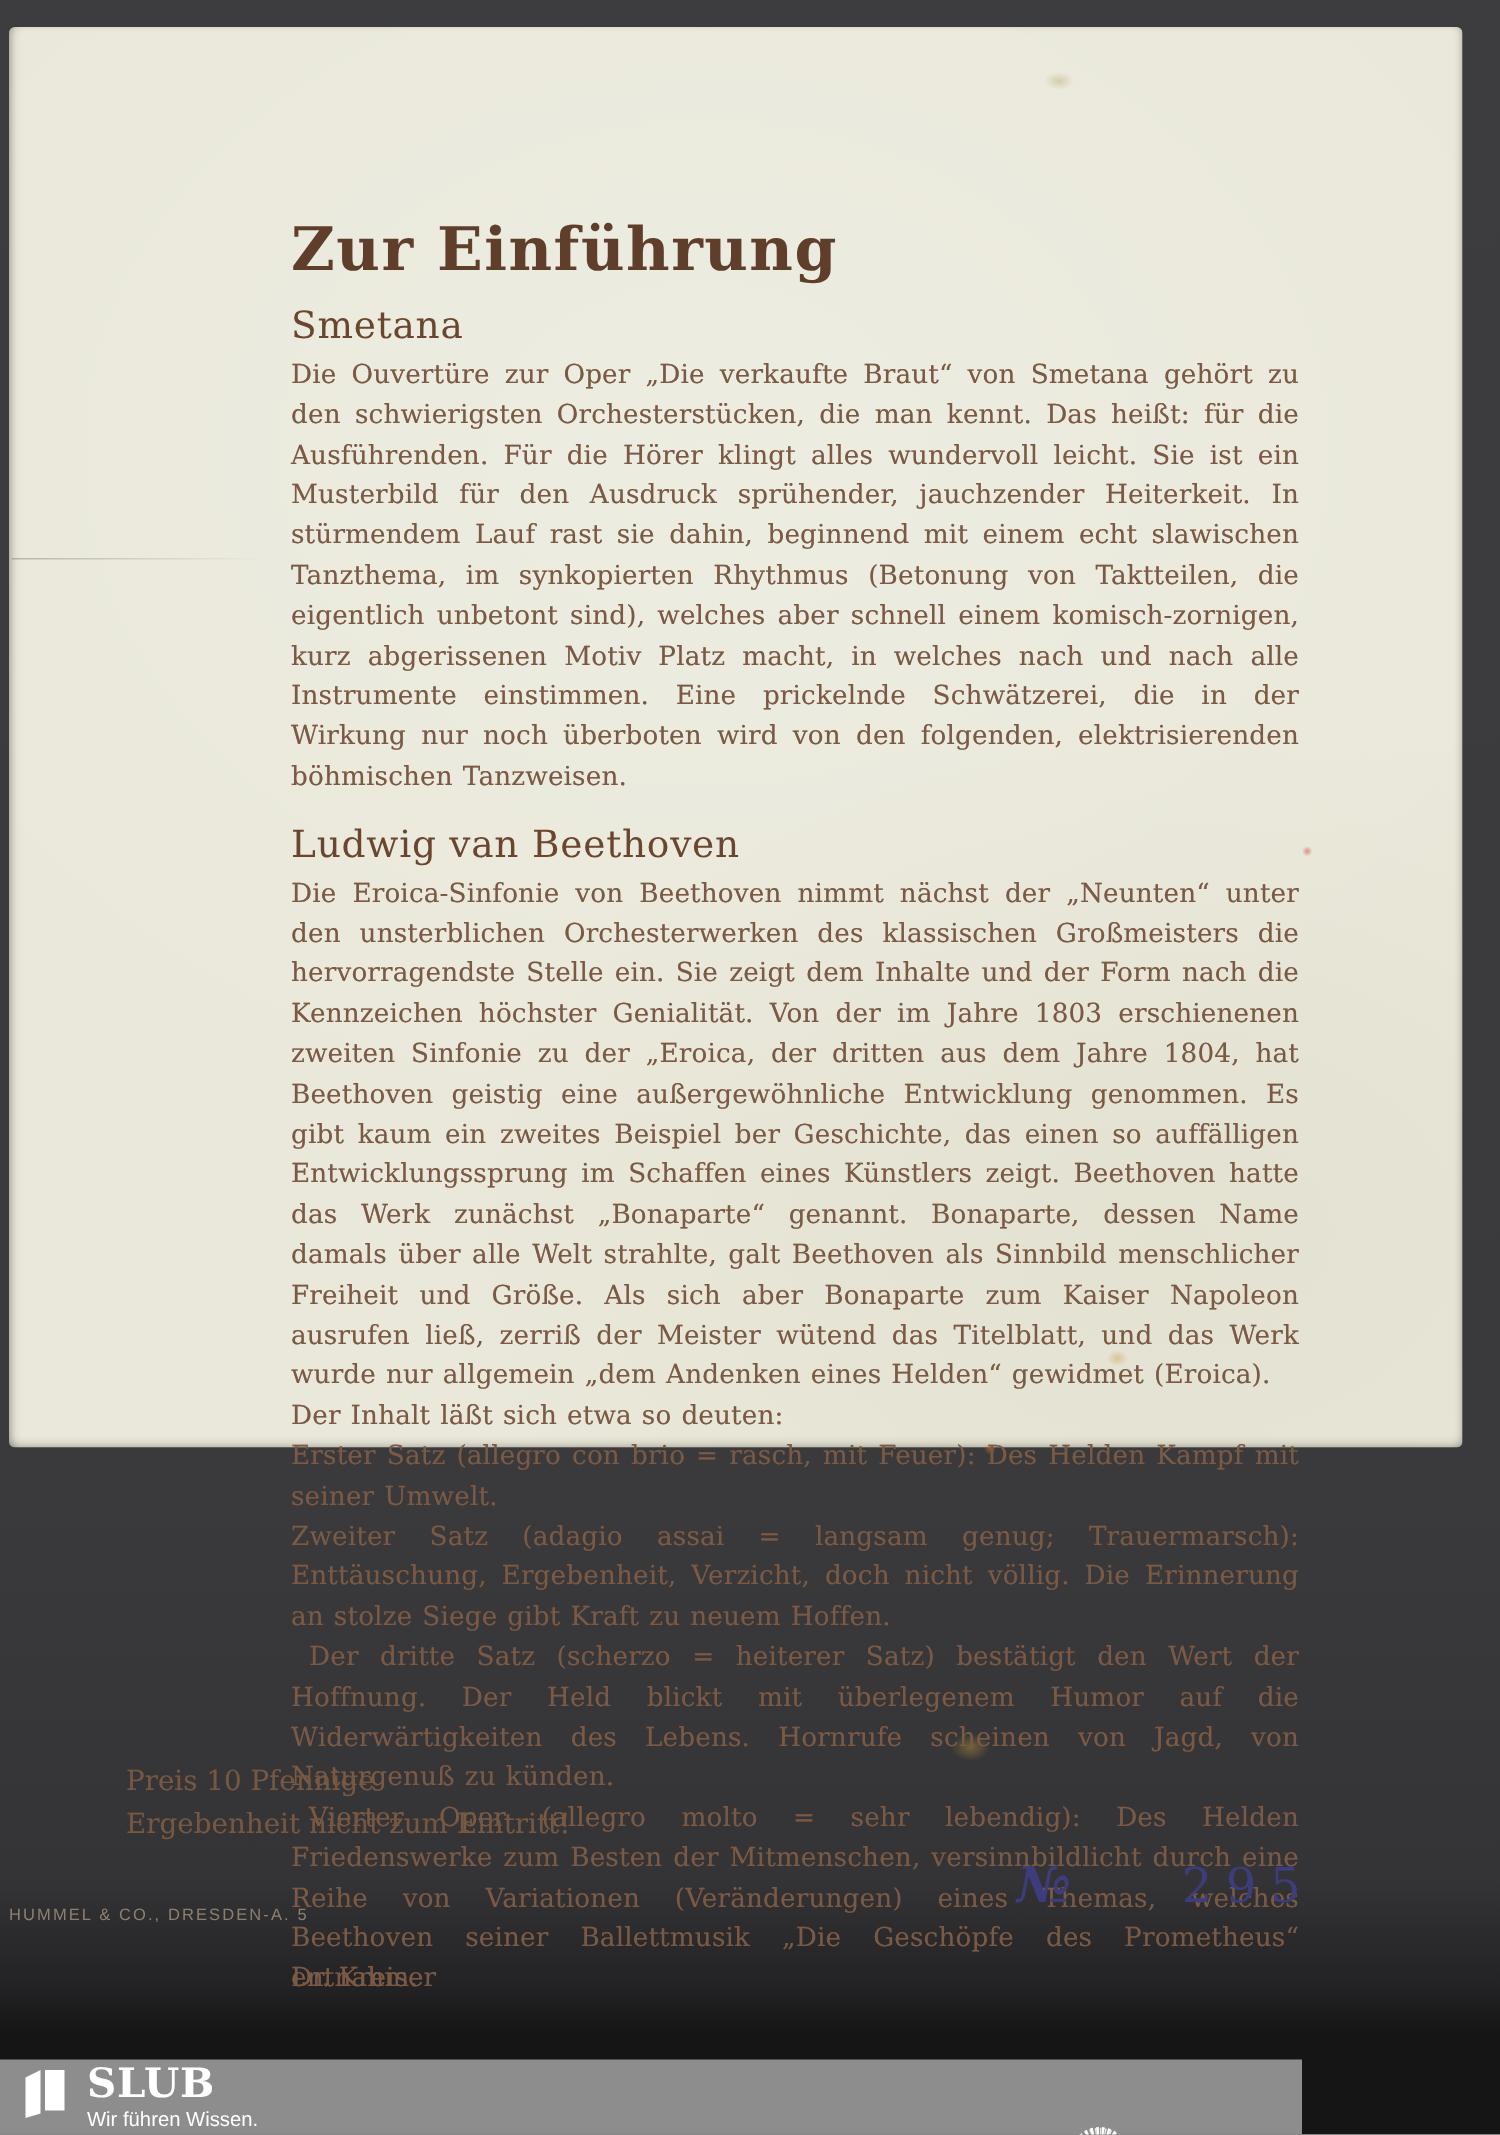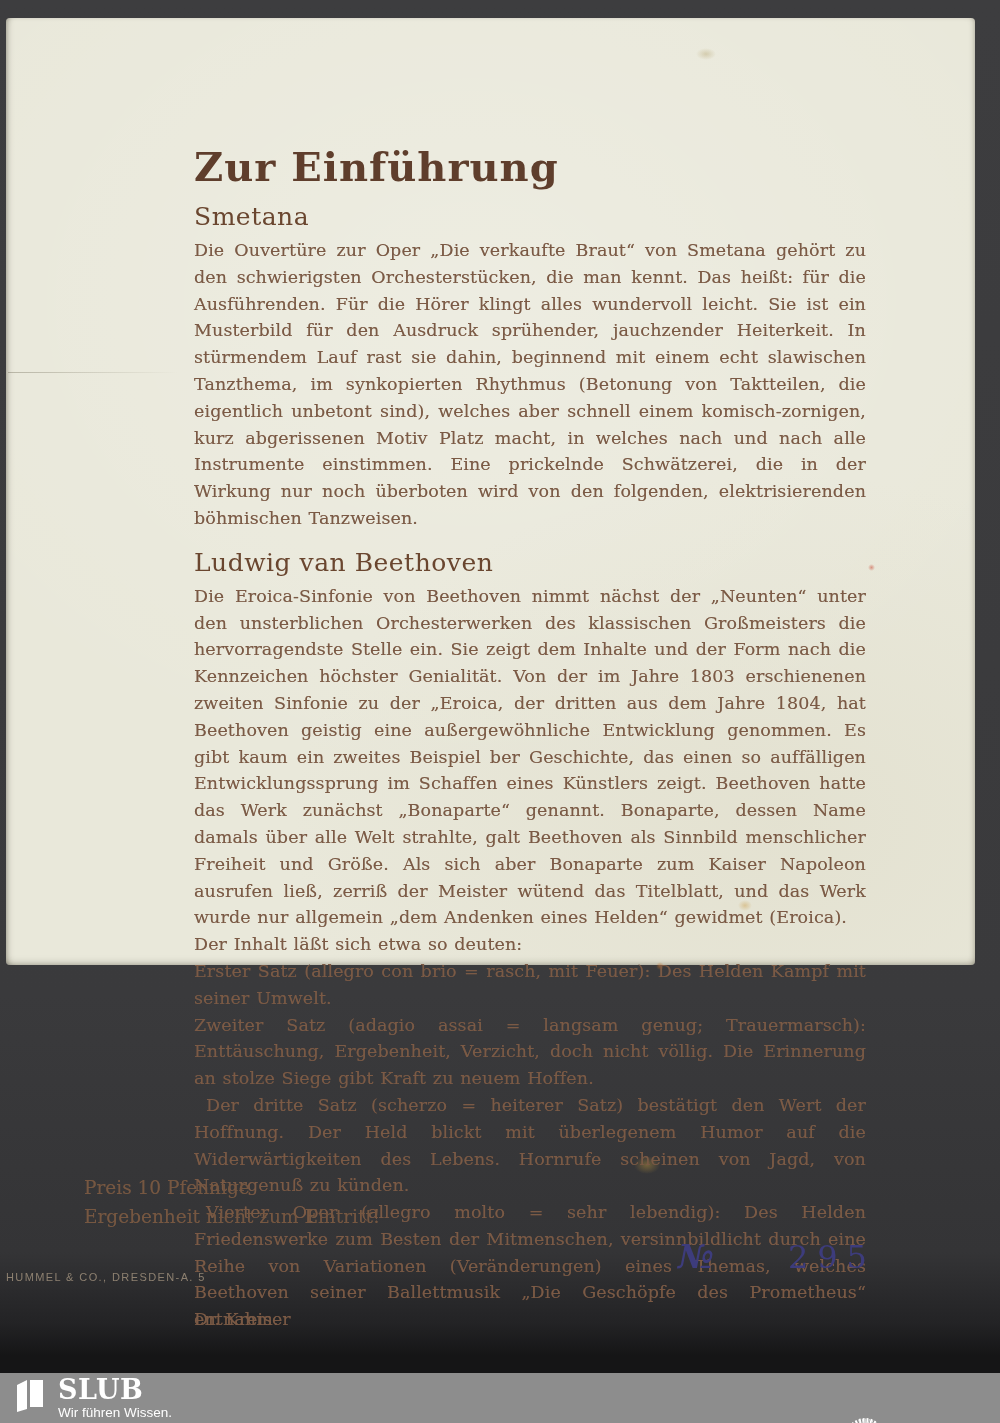--- a/index.html
+++ b/index.html
@@ -52,21 +52,21 @@
   
   .footer-left{position:absolute;left:78px;top:1156px;color:#765741;font-size:18.5px;line-height:28.5px;
     text-shadow:0 0 .4px rgba(118,87,65,.5);}
   .number-stamp{position:absolute;left:672px;top:1196px;color:#3d3c7c;display:flex;align-items:baseline;gap:74px;}
   .number-label{font-size:33px;font-style:italic;font-weight:bold;font-family:"DejaVu Serif",serif;}
   .number-value{font-size:32px;font-weight:normal;letter-spacing:9px;margin-top:24px;}
   .printer-line{position:absolute;left:0;top:1253px;width:100%;text-align:left;
     font-family:"Liberation Sans",sans-serif;font-size:11px;letter-spacing:1.4px;color:#8d8070;}
 
   
-  .viewer-bar{position:absolute;left:0;bottom:0;width:1000px;height:50px;background:#8d8d8d;}
+  .viewer-bar{position:absolute;left:0;bottom:0;width:868px;height:50px;background:#8d8d8d;}
   .slub-group{position:absolute;left:14px;top:3px;display:flex;align-items:flex-start;}
   .slub-book{margin-top:2px;}
   .slub-texts{margin-left:12px;color:#fff;}
   .slub-wordmark{font-family:"DejaVu Serif",serif;font-weight:bold;font-size:27px;line-height:28px;letter-spacing:.5px;}
   .slub-tagline{font-family:"Liberation Sans",sans-serif;font-weight:normal;font-size:13.5px;line-height:16px;margin-top:1px;}
   .phil-group{position:absolute;right:10px;top:0;height:50px;display:flex;align-items:flex-end;margin-top:38px;}
   .phil-texts{margin-left:10px;color:#fff;font-family:"DejaVu Serif",serif;font-size:13.5px;line-height:16px;}
 </style>
 </head>
 <body>

